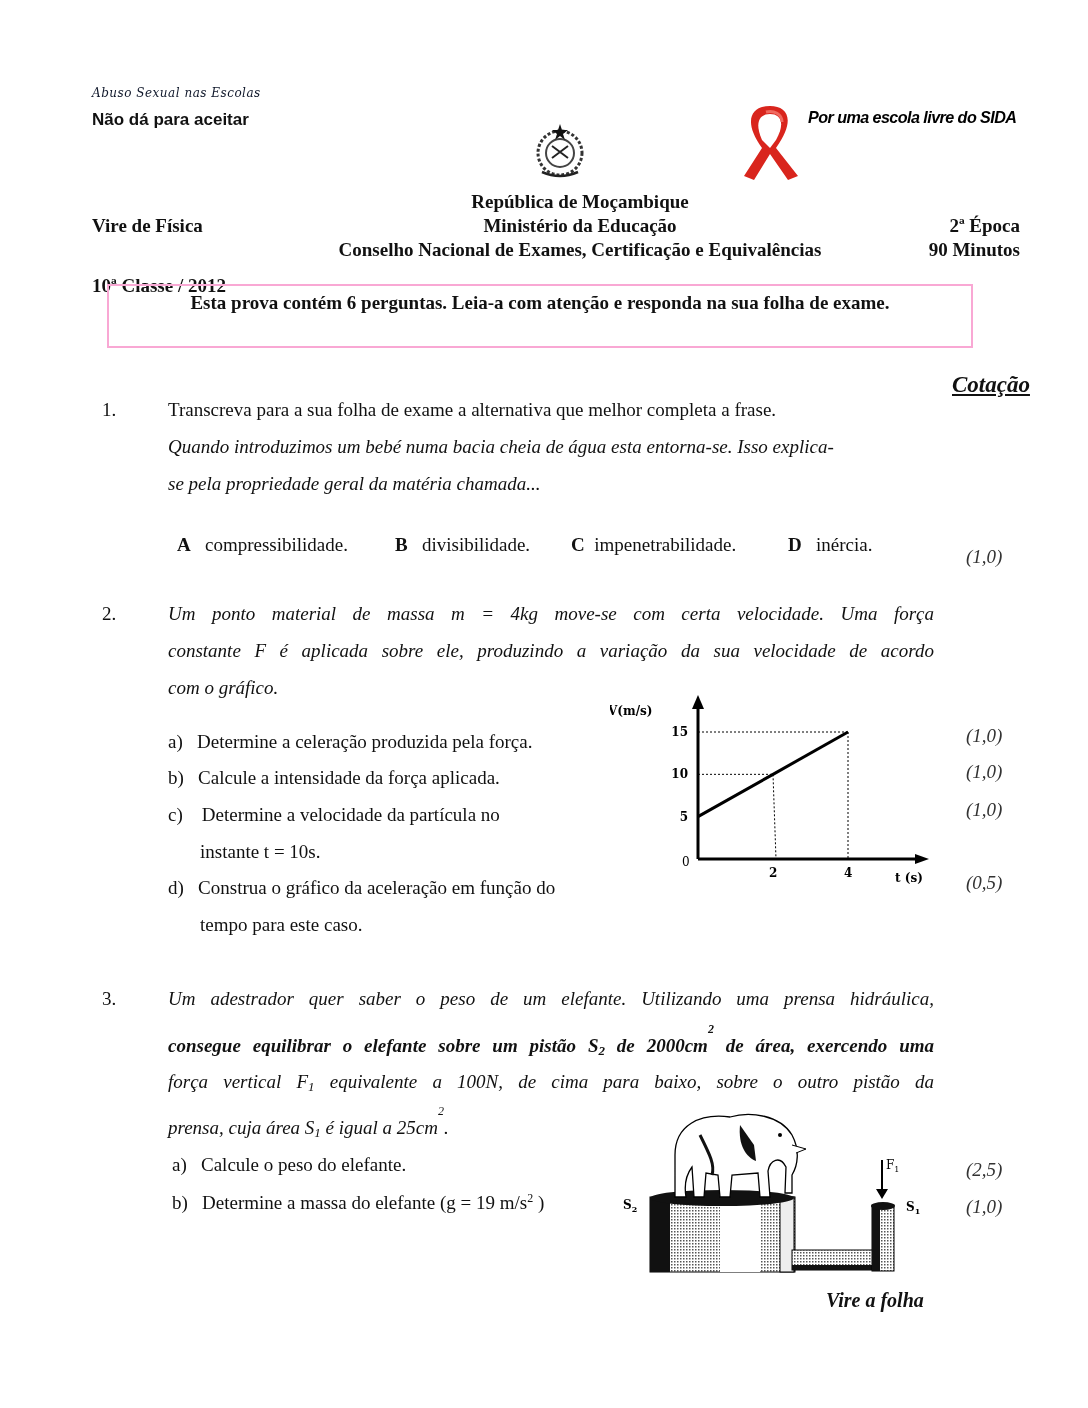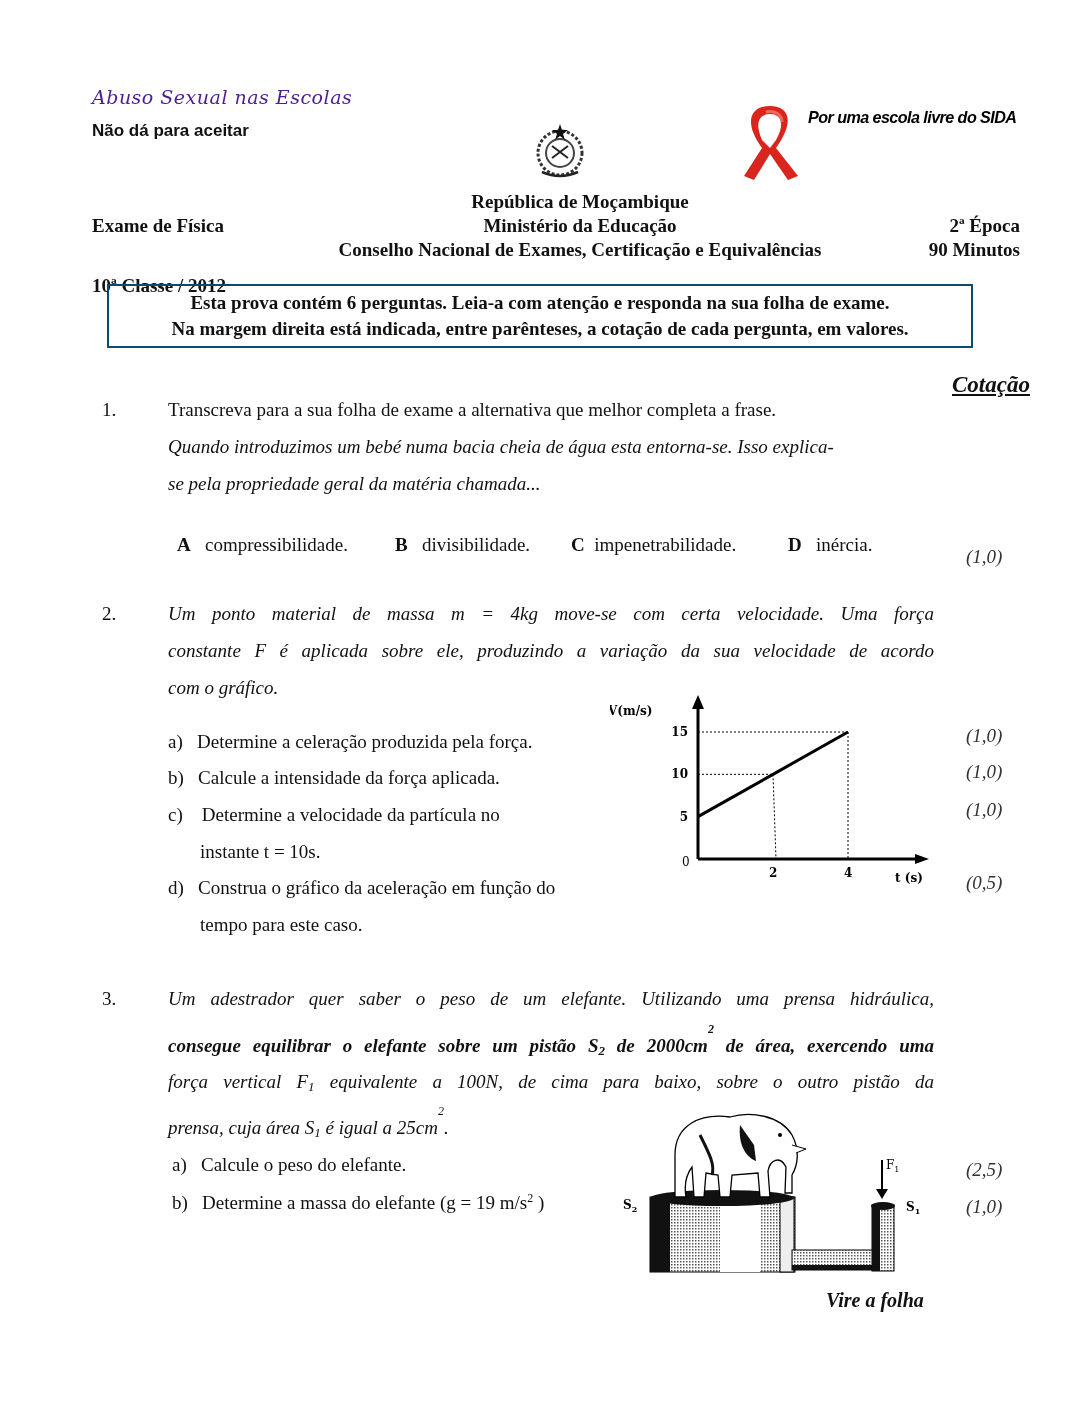--- a/index.html
+++ b/index.html
@@ -2,39 +2,39 @@
 <html><head>
 <meta charset="utf-8">
 <style>
   html, body { margin: 0; padding: 0; background: #ffffff; }
   body { width: 1088px; height: 1408px; position: relative; overflow: hidden;
          font-family: "Liberation Serif", "DejaVu Serif", serif; color: #111; }
   .abs { position: absolute; }
 
   
   .motto-script { left: 92px; top: 86px; font-family: "DejaVu Serif", serif; font-style: italic;
-                  font-size: 19px; letter-spacing: 0.5px; color: #4c1d95; }
+                  font-size: 12px; letter-spacing: 0.5px; color: #0f172a; }
   .motto-bold { left: 92px; top: 110px; font-family: "Liberation Sans", sans-serif; font-weight: bold;
-                font-size: 17px; color: #111; margin-top: 11px; }
+                font-size: 17px; color: #111; }
 
   
   .emblem { left: 530px; top: 122px; width: 60px; height: 58px; }
 
   
   .ribbon { left: 732px; top: 100px; width: 82px; height: 82px; }
   .ribbon-text { left: 808px; top: 108px; font-family: "Liberation Sans", sans-serif; font-weight: bold;
                  font-style: italic; font-size: 17px; color: #000; letter-spacing: -0.6px;
                  transform: scaleX(0.95); transform-origin: left; }
 
   
   .hdr { font-weight: bold; font-size: 19px; white-space: nowrap; }
   .hdr-center { left: 0; width: 1160px; text-align: center; }
 
   
-  .instr-box { left: 107px; top: 284px; width: 866px; height: 64px; border: 2px solid #0c4a6e;
+  .instr-box { left: 107px; top: 284px; width: 866px; height: 64px; border: 2px solid #f9a8d4;
                box-sizing: border-box; text-align: center; font-weight: bold; font-size: 19px;
                line-height: 26px; padding-top: 4px; }
 
   .cotacao-head { left: 952px; top: 364px; font-weight: bold; font-style: italic; font-size: 23px;
                   text-decoration: underline; margin-top: 8px; }
 
   .qnum { font-size: 19px; }
   .body-text { font-size: 19px; white-space: nowrap; }
   .italic { font-style: italic; }
   .score { font-style: italic; font-size: 19px; color: #333; }
@@ -63,28 +63,27 @@
 <svg class="abs ribbon" viewBox="0 0 82 82">
   <path d="M30 48 C10 20 20 6 38 6 C56 6 64 20 44 48 L66 76 L56 80 L38 54 L22 80 L12 76 Z" fill="#d9251d"></path>
   <path d="M30 40 C22 22 28 14 38 14 C48 14 54 22 44 40 L38 48 Z" fill="#fff"></path>
   <path d="M34 12 C42 10 50 14 50 22" stroke="#f06a60" stroke-width="3" fill="none"></path>
 </svg>
 <div class="abs ribbon-text">Por uma escola livre do SIDA</div>
 
 <div class="abs hdr hdr-center" style="top:191px;">República de Moçambique</div>
 <div class="abs hdr hdr-center" style="top:215px;">Ministério da Educação</div>
 <div class="abs hdr hdr-center" style="top:239px;">Conselho Nacional de Exames, Certificação e Equivalências</div>
-<div class="abs hdr" style="left:92px; top:215px;">Exame de Física</div>
+<div class="abs hdr" style="left:92px; top:215px;">Vire de Física</div>
 <div class="abs hdr" style="left:92px; top:239px;margin-top:36px;">10ª Classe / 2012</div>
 <div class="abs hdr" style="right:68px; top:215px;">2ª Época</div>
 <div class="abs hdr" style="right:68px; top:239px;padding-left:8px;">90 Minutos</div>
 
 <div class="abs instr-box">
   <div>Esta prova contém  6 perguntas. Leia-a com atenção e responda na sua folha de exame.</div>
-  <div>Na margem direita está indicada, entre parênteses, a cotação de cada pergunta, em valores.</div>
 </div>
 
 <div class="abs cotacao-head">Cotação</div>
 
 <div class="abs qnum" style="left:102px; top:399px;">1.</div>
 <div class="abs body-text" style="left:168px; top:399px;">Transcreva para a sua folha de exame a alternativa que melhor completa a frase.</div>
 <div class="abs body-text italic" style="left:168px; top:436px;">Quando introduzimos um bebé numa bacia cheia de água esta entorna-se. Isso explica-</div>
 <div class="abs body-text italic" style="left:168px; top:473px;">se pela propriedade geral da matéria chamada...</div>
 
 <div class="abs body-text" style="left:177px; top:534px;">

